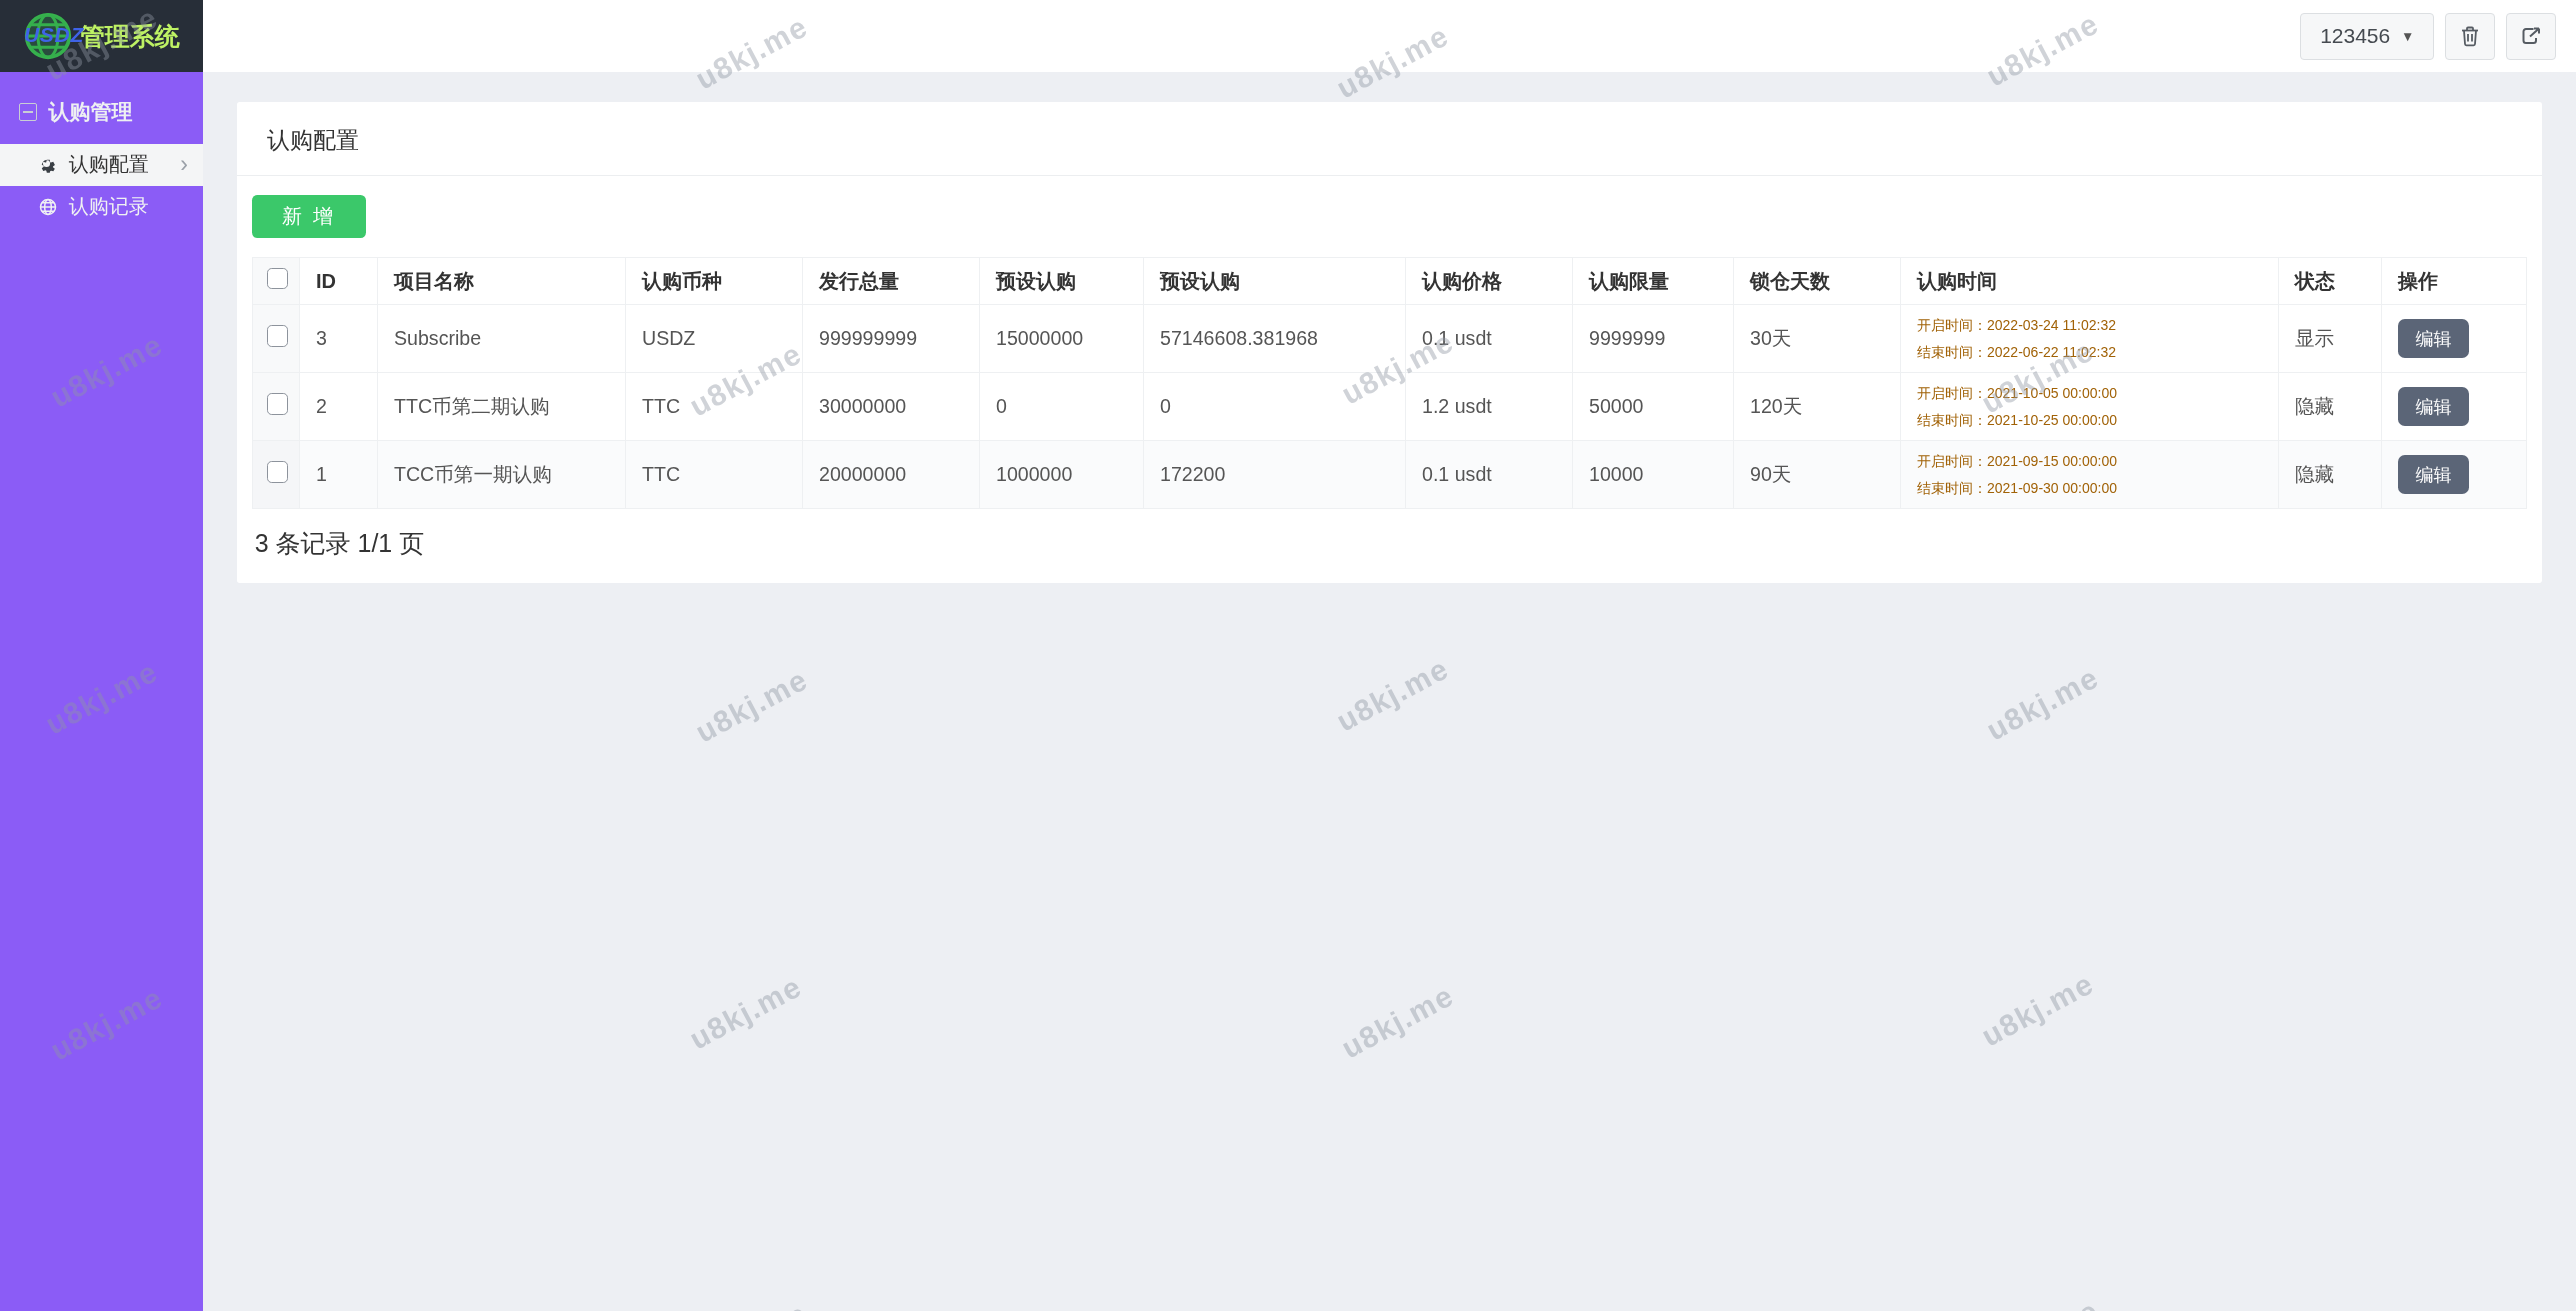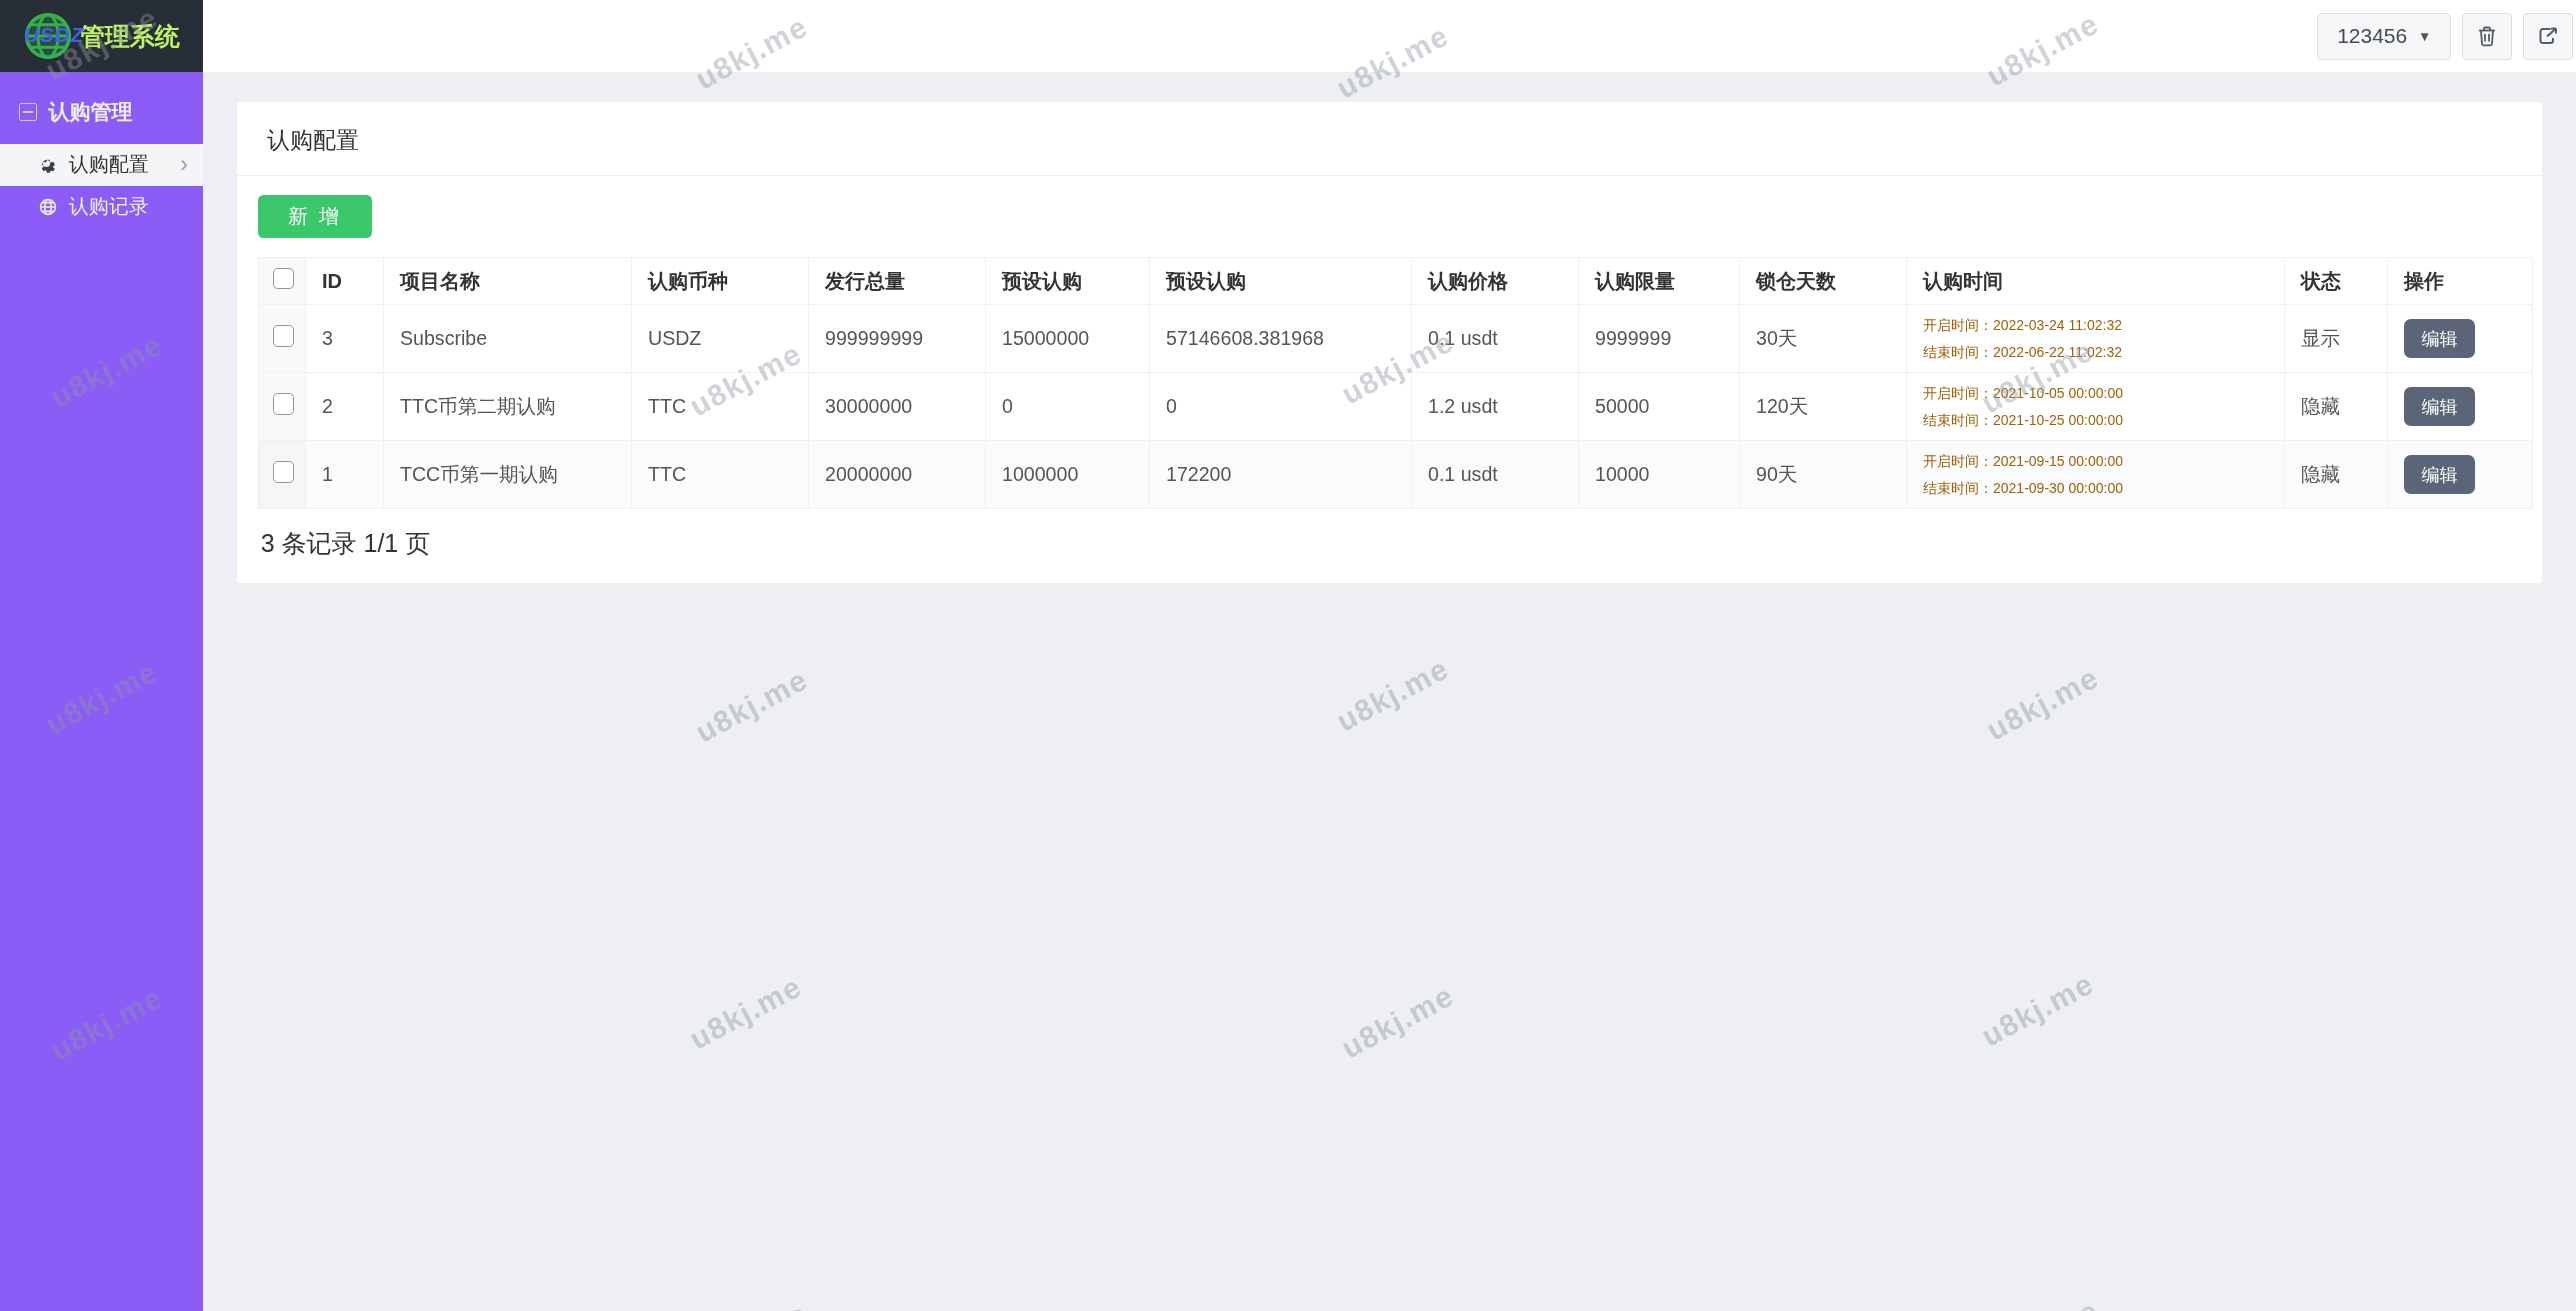--- a/index.html
+++ b/index.html
@@ -13,21 +13,21 @@
     align-items:center; padding-left:23px; flex:0 0 203px; position:relative; }
   .globe { width:50px; height:50px; flex:0 0 50px; }
   .logo-usdz { position:absolute; left:24px; top:23px; font-size:21px; font-weight:bold;
     font-style:italic; color:#3f63e8; letter-spacing:0.7px; }
   .logo-title { color:#bef264; font-size:25px; font-weight:bold; margin-left:6.8px; }
   .nav-tabs { display:flex; align-items:stretch; }
   .nav-tab { display:flex; align-items:center; padding:0 27px; font-size:23px;
     color:#555a60; cursor:pointer; }
   .nav-tab.active { background:#5a94d1; color:#ffffff; }
   .topbar-spacer { flex:1; }
-  .topbar-right { display:flex; align-items:center; gap:10.8px; padding-right:3px;text-align:center; }
+  .topbar-right { display:flex; align-items:center; gap:10.8px; padding-right:20px;text-align:center; }
   .user-dropdown { height:47px; display:flex; align-items:center; gap:10.8px;
     background:#f6f7f8; border:0.7px solid #dcdfe2; border-radius:4px;
     padding:0 19px; font-size:21px; color:#454a50; cursor:pointer; }
   .caret { font-size:13.5px; color:#555; }
   .icon-btn { width:50px; height:47px; background:#f6f7f8; border:0.7px solid #dcdfe2;
     border-radius:4px; display:flex; align-items:center; justify-content:center; cursor:pointer; }
   .icon-btn svg { width:24px; height:24px; }
 
   
   .sidebar { position:absolute; left:0; top:72px; width:203px; height:1240px;
@@ -43,21 +43,21 @@
   .side-item.active { background:#f4f5f6; color:#333; }
   .side-item .chev { margin-left:auto; color:#9aa0a8; font-size:23px; line-height:1; }
   .side-item svg { width:20px; height:20px; }
 
   
   .main { position:absolute; left:203px; top:72px; width:2373px; height:1240px;
     background:#edeff3; }
   .card { margin:30px 34px 0 34px; background:#ffffff; border-radius:2.7px; }
   .card-title { font-size:23px; color:#333; padding:23px 30px 19px 30px;
     border-bottom:0.7px solid #eceef0; }
-  .card-body { padding:19px 15px 23px 15px;margin-left:6px; }
+  .card-body { padding:19px 15px 23px 15px; }
   .btn-add { display:inline-block; background:#3bc86a; color:#fff; font-size:20px;
     border:none; border-radius:5.4px; padding:8px 30px; cursor:pointer; letter-spacing:2.7px; }
 
   table { width:100%; border-collapse:collapse; table-layout:fixed; margin-top:19px; }
   th,td { border:0.7px solid #eef0f2; text-align:left; padding:0 0 0 16px;
     overflow:hidden; white-space:nowrap; }
   th { height:47px; font-size:20px; color:#333; font-weight:700; }
   td { height:68px; font-size:19.6px; color:#555; }
   td.col-check, th.col-check { background:#f8f9fa; padding-left:13.5px; }
   tr.striped td { background:#fafbfc; }

